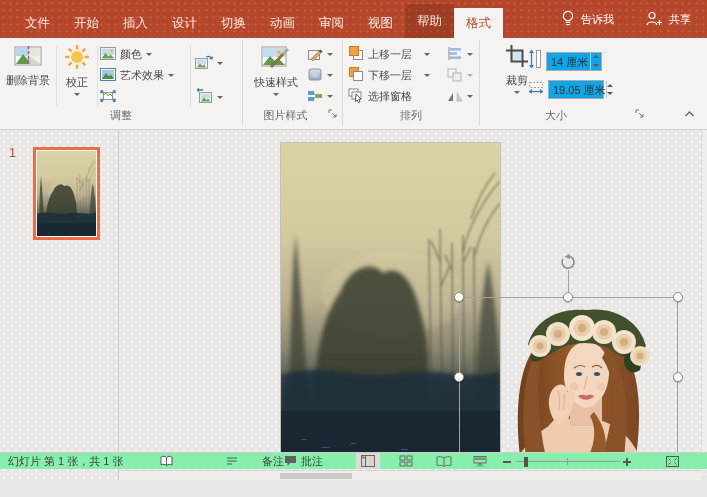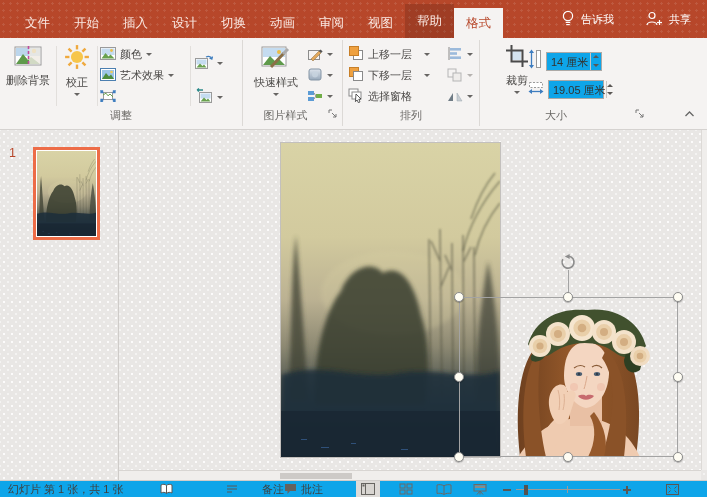--- a/index.html
+++ b/index.html
@@ -55,21 +55,21 @@
   .womanpic{position:absolute;left:490px;top:170px;width:170px;height:157px;}
   .sel{position:absolute;left:459px;top:167px;width:219px;height:160px;border:1px solid #A3A3A3;}
   .handle{position:absolute;width:10px;height:10px;border-radius:50%;background:#FFFDF3;border:1px solid #8C8C8C;box-shadow:0 1px 1px rgba(0,0,0,.25);}
   .rotline{position:absolute;left:568px;top:140px;height:27px;border-left:1px solid #A3A3A3;}
   .roticon{position:absolute;left:560px;top:124px;}
   .hsb{position:absolute;left:119px;top:340px;width:582px;height:10px;background:#F0EEEC;border-top:1px solid #D8D5D2;}
   .hsb-thumb{position:absolute;left:161px;top:2px;width:72px;height:6px;background:#CDCAC7;}
   .vsb{position:absolute;right:0;top:0;width:6px;height:340px;background:#F0EEEC;border-left:1px solid #DDDAD7;}
 
   
-  .statusbar{position:absolute;left:0;top:480px;width:707px;height:17px;background:#0ea5e9;border-top:1px solid #D0CDCA;font-size:11px;color:#403E3C;}
+  .statusbar{position:absolute;left:0;top:452px;width:707px;height:17px;background:#86efac;border-top:1px solid #D0CDCA;font-size:11px;color:#403E3C;}
   .sb{position:absolute;top:0;height:16px;display:flex;align-items:center;gap:4px;white-space:nowrap;}
   .viewbtn{position:absolute;top:0;width:24px;height:16px;display:flex;align-items:center;justify-content:center;}
   .viewbtn.active{background:#DEDBD8;}
   .zminus{position:absolute;left:503px;top:8px;width:8px;height:2px;background:#5A5754;}
   .zplus-h{position:absolute;left:623px;top:8px;width:8px;height:2px;background:#5A5754;}
   .zplus-v{position:absolute;left:626px;top:5px;width:2px;height:8px;background:#5A5754;}
   .ztrack{position:absolute;left:516px;top:8px;width:104px;height:1px;background:#9E9B98;}
   .ztick{position:absolute;left:567px;top:5px;width:1px;height:7px;background:#9E9B98;}
   .zthumb{position:absolute;left:524px;top:4px;width:4px;height:10px;background:#55524F;}
   .zoomlabel{position:absolute;left:638px;top:2px;margin-top:48px;}

